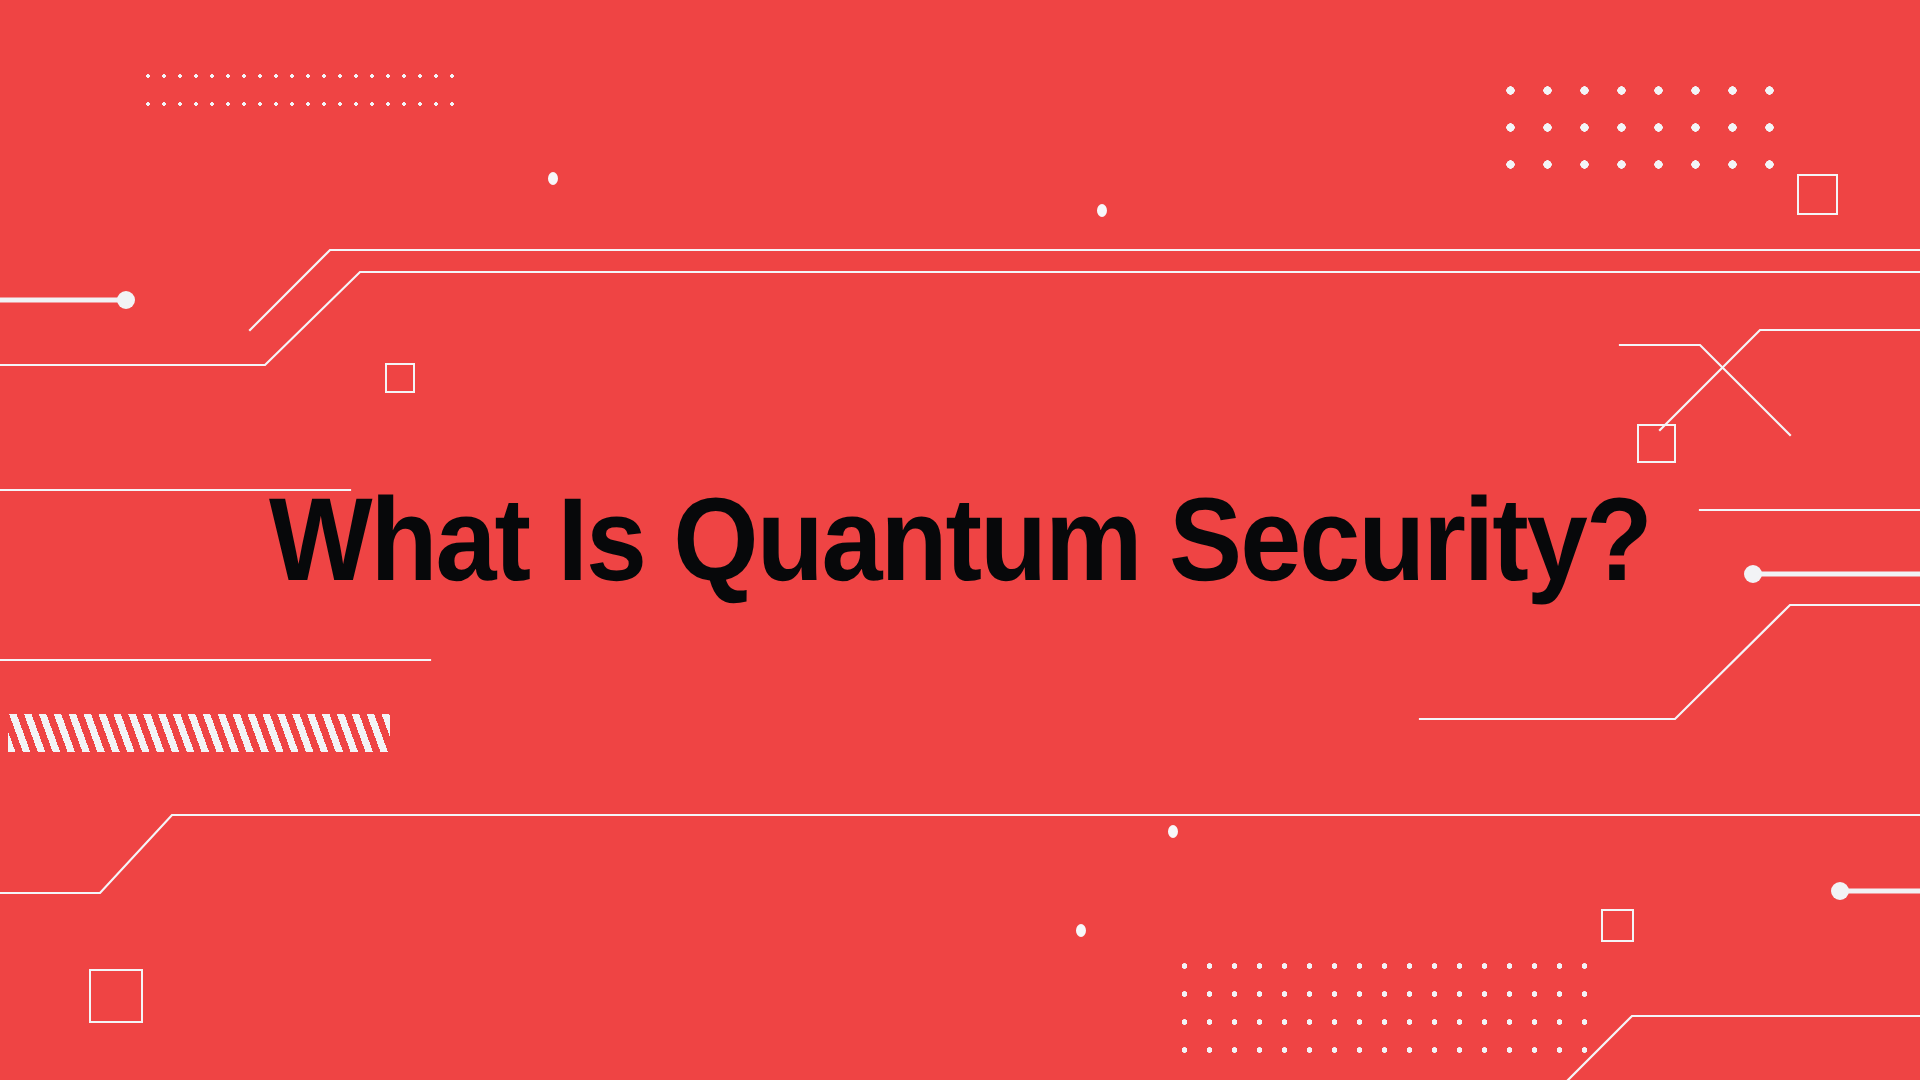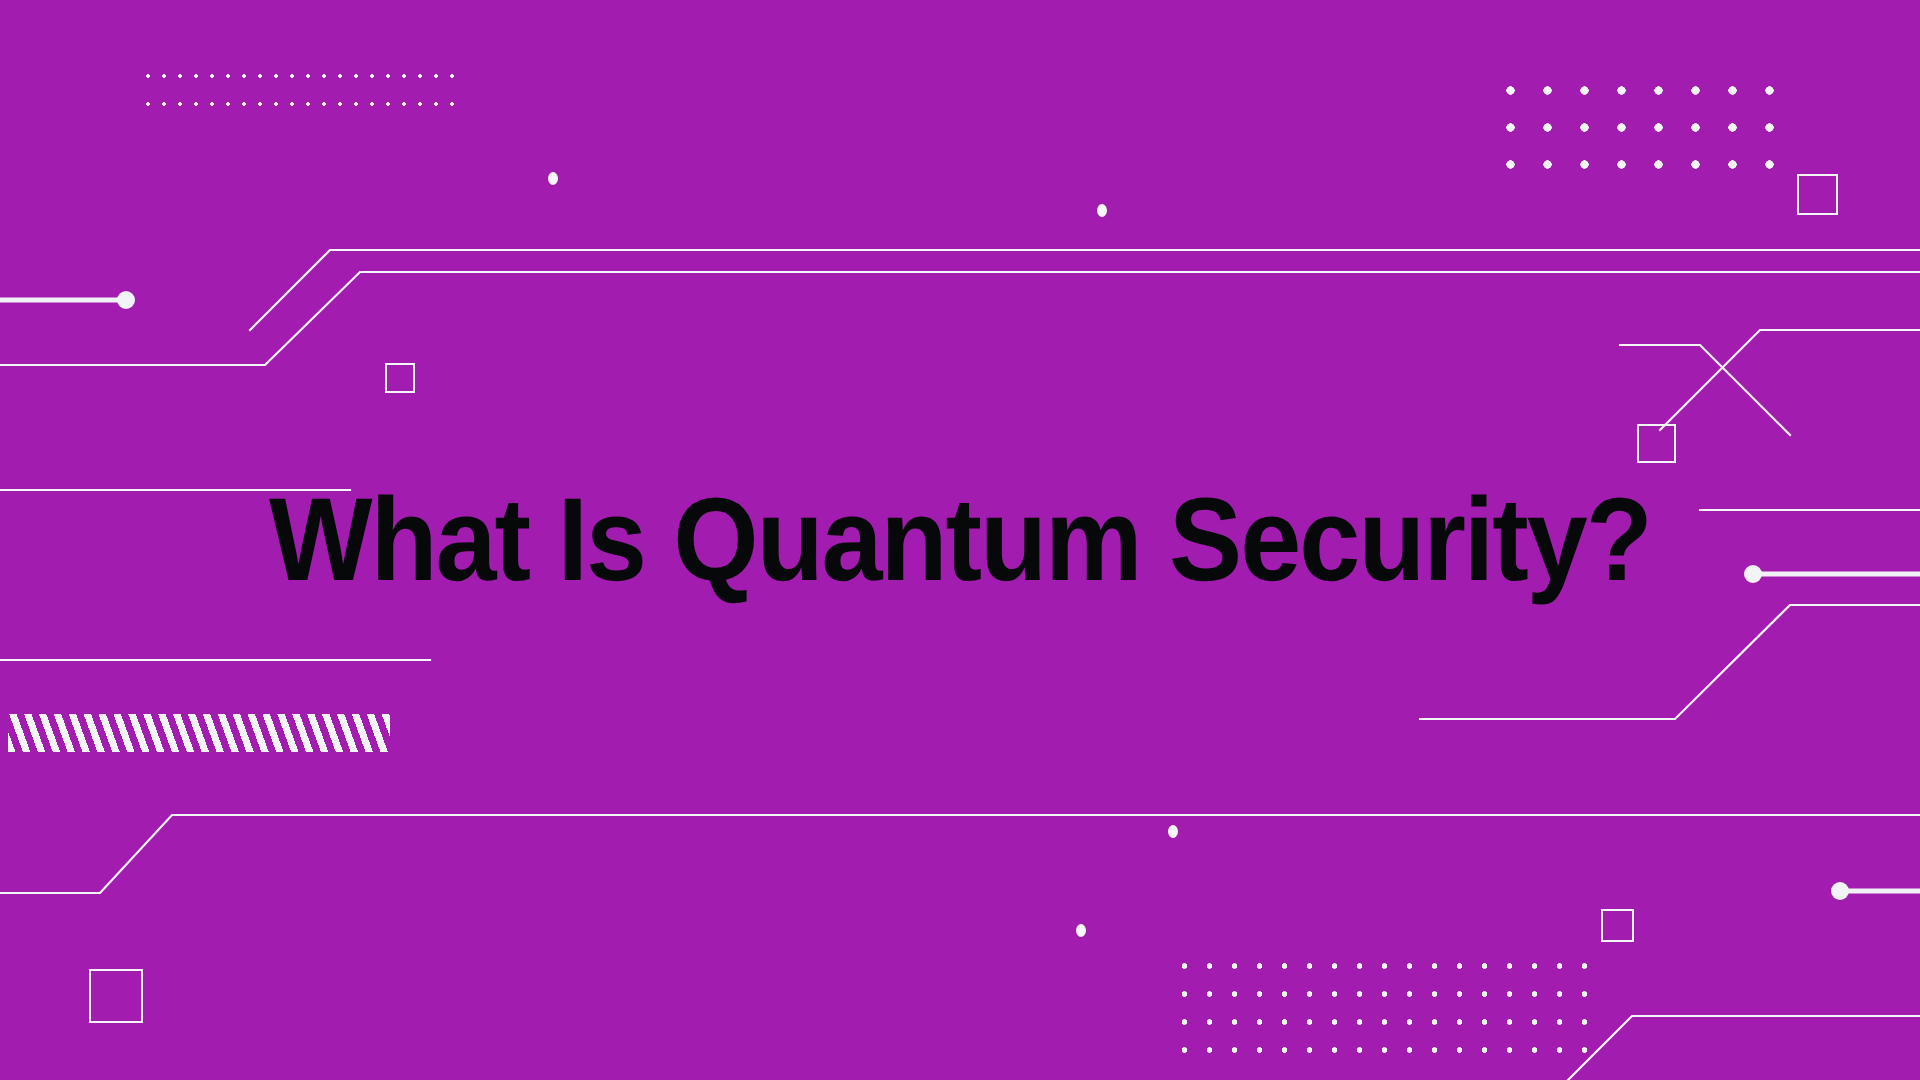--- a/index.html
+++ b/index.html
@@ -12,21 +12,21 @@
     height: 1080px;
     overflow: hidden;
     background: #fdfdfd;
     font-family: "Liberation Sans", sans-serif;
   }
 
   #slide {
     position: relative;
     width: 1920px;
     height: 1080px;
-    background: #a21caf;
+    background: #ef4444;
     overflow: hidden;
   }
 
   
   #bg-decor {
     position: absolute;
     inset: 0;
     width: 1920px;
     height: 1080px;
     pointer-events: none;

